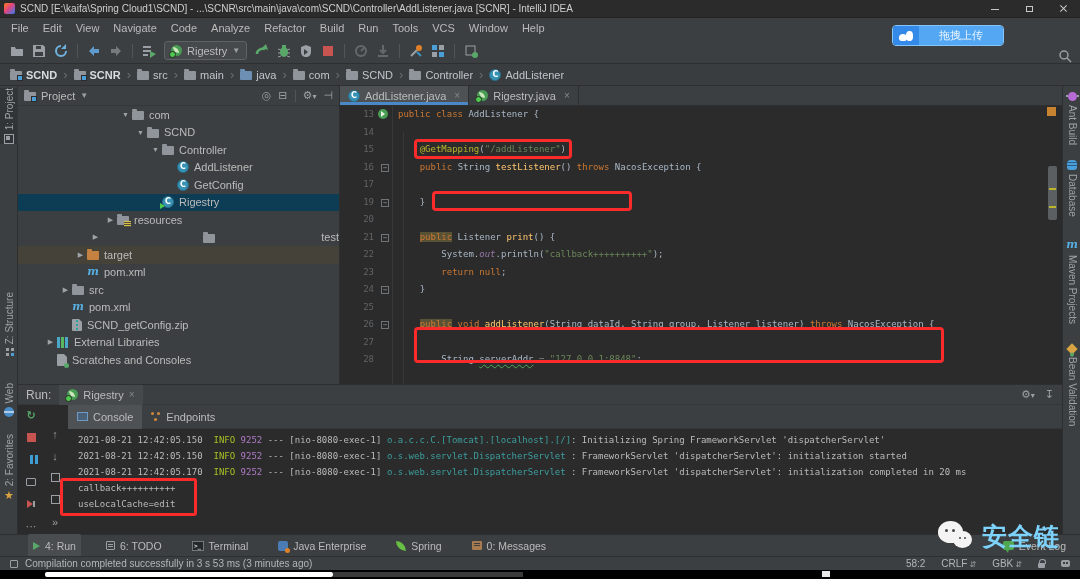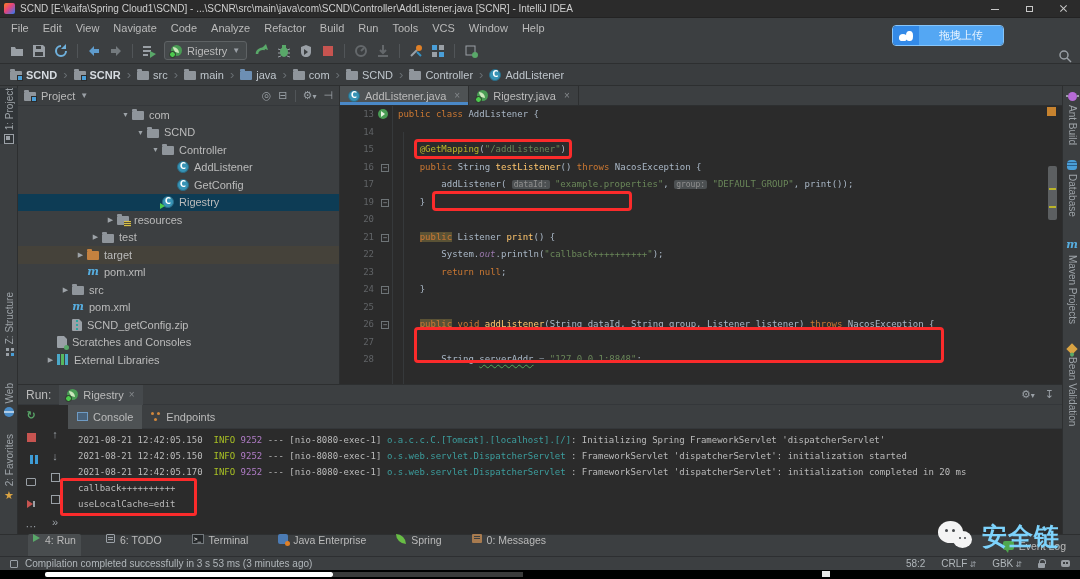--- a/index.html
+++ b/index.html
@@ -142,21 +142,21 @@
   .ti-endpoints::before{content:"";position:absolute;width:3px;height:3px;background:#d2883c;border-radius:50%;left:0;top:0;box-shadow:6px 0 0 #d2883c,3px 6px 0 #d2883c}
   .console{position:absolute;left:50px;top:44px;right:0;bottom:0;padding:6px 0 0 10px;overflow:hidden}
   .log-line{height:16px;line-height:16px;white-space:pre;font:9px "DejaVu Sans Mono",monospace;color:#bbb}
   .L-t{color:#bbbbbb}.L-lv{color:#a8c023}.L-pid{color:#b07cc6}.L-d{color:#bbbbbb}.L-th{color:#bbbbbb}
   .L-lg{color:#3c9e9e;display:inline-block;width:184px}
   .L-m{color:#bbbbbb}
   .console-redbox{position:absolute;left:42px;top:93px;width:137px;height:38px;border:3px solid #fb2b2b;border-radius:3px;pointer-events:none;z-index:5}
 
   
   .bottombar{position:absolute;left:0;right:0;top:534px;height:22px;background:#3c3f41;border-top:1px solid #2d2f30;display:flex;align-items:center;padding-left:28px;gap:20px}
-  .bb-item{display:flex;align-items:flex-start;gap:5px;font-size:10.5px;color:#bbb;height:24px;padding:0 5px;border-radius:2px}
+  .bb-item{display:flex;align-items:center;gap:5px;font-size:10.5px;color:#bbb;height:24px;padding:0 5px;border-radius:2px}
   .bb-item.active{background:#494d4f}
   .bi{flex:none;display:inline-block;position:relative}
   .bi-run{width:0;height:0;border-left:7px solid #59a869;border-top:4px solid transparent;border-bottom:4px solid transparent}
   .bi-todo{width:9px;height:9px;border:1px solid #9aa0a6;border-radius:1px}
   .bi-todo::before{content:"";position:absolute;left:1px;top:2px;width:5px;height:1px;background:#9aa0a6;box-shadow:0 2px 0 #9aa0a6}
   .bi-terminal{width:12px;height:10px;background:#25282a;border:1px solid #72787c;color:#d8d8d8;font:bold 6px "DejaVu Sans Mono",monospace;text-align:center;line-height:8px}
   .bi-terminal::before{content:">_"}
   .bi-jee{width:10px;height:10px;background:#4b7bb4;border-radius:2px}
   .bi-jee::before{content:"";position:absolute;right:-2px;bottom:-2px;width:5px;height:5px;background:#e08027;border-radius:50%}
   .bi-spring{width:10px;height:10px;background:#68bd45;border-radius:0 100% 0 100%}
@@ -491,21 +491,21 @@
         <div class="tree-row sel" style="padding-left: 131px;">
           <span class="tri"></span>
           <span class="ic ic-class-run"></span>
           <span class="tlabel">Rigestry</span>
         </div>
         <div class="tree-row" style="padding-left: 86px;">
           <span class="tri">▶</span>
           <span class="ic ic-resources"></span>
           <span class="tlabel">resources</span>
         </div>
-        <div class="tree-row" style="padding-left: 71px;">
+        <div class="tree-row" style="padding-left: 71px; justify-content: space-between;">
           <span class="tri">▶</span>
           <span class="ic ic-folder"></span>
           <span class="tlabel">test</span>
         </div>
         <div class="tree-row hov" style="padding-left: 56px;">
           <span class="tri">▶</span>
           <span class="ic ic-folder-target"></span>
           <span class="tlabel">target</span>
         </div>
         <div class="tree-row" style="padding-left: 56px;">
@@ -522,28 +522,28 @@
           <span class="tri"></span>
           <span class="ic ic-maven"></span>
           <span class="tlabel">pom.xml</span>
         </div>
         <div class="tree-row" style="padding-left: 41px;">
           <span class="tri"></span>
           <span class="ic ic-zip"></span>
           <span class="tlabel">SCND_getConfig.zip</span>
         </div>
         <div class="tree-row" style="padding-left: 26px;">
+          <span class="tri">▶</span>
+          <span class="ic ic-library"></span>
+          <span class="tlabel">External Libraries</span>
+        </div>
+        <div class="tree-row" style="padding-left: 26px;">
           <span class="tri"></span>
           <span class="ic ic-scratches"></span>
           <span class="tlabel">Scratches and Consoles</span>
-        </div>
-        <div class="tree-row" style="padding-left: 26px;">
-          <span class="tri">▶</span>
-          <span class="ic ic-library"></span>
-          <span class="tlabel">External Libraries</span>
         </div>
       </div>
   </div>
 
   <div class="editor">
     <div class="etabs" id="etabs">
         <div class="etab active">
           <span class="ic ic-class"></span>
           <span>AddListener.java</span>
           <span class="x">×</span>
@@ -561,21 +561,21 @@
       <div class="redbox" id="box18"></div>
       <div class="redbox" id="box26"></div>
       <div class="sbar-mark-o"></div>
       <div class="sbar-thumb"></div>
       <div class="sbar-y1"></div>
       <div class="sbar-y2"></div>
     <div class="code-line"><span class="lnum">13</span><span class="grun"></span><span class="ltext"><span class="c-kw">public class </span><span class="c-pl">AddListener </span><span class="c-pl">{</span></span></div>
         <div class="code-line"><span class="lnum">14</span><span class="ltext"></span></div>
         <div class="code-line"><span class="lnum">15</span><span class="ltext"><span class="c-pl">    </span><span class="c-an">@GetMapping</span><span class="c-pl">(</span><span class="c-st">"/addListener"</span><span class="c-pl">)</span></span></div>
         <div class="code-line"><span class="lnum">16</span><span class="gfold">−</span><span class="ltext"><span class="c-pl">    </span><span class="c-kw">public </span><span class="c-pl">String </span><span class="c-me">testListener</span><span class="c-pl">() </span><span class="c-kw">throws </span><span class="c-pl">NacosException {</span></span></div>
-        <div class="code-line"><span class="lnum">17</span><span class="ltext"><span class="c-pl">        addListener( </span><span class="c-hi">dataId:</span><span class="c-st"> "example.properties"</span><span class="c-pl">, </span><span class="c-hi">group:</span><span class="c-st"> "DEFAULT_GROUP"</span><span class="c-pl">, print());</span></span></div>
+        <div class="code-line"><span class="lnum">17</span></div>
         <div class="code-line"><span class="lnum">19</span><span class="gfold">−</span><span class="ltext"><span class="c-pl">    }</span></span></div>
         <div class="code-line"><span class="lnum">20</span><span class="ltext"></span></div>
         <div class="code-line"><span class="lnum">21</span><span class="gfold">−</span><span class="ltext"><span class="c-pl">    </span><span class="c-hl">public</span><span class="c-pl"> Listener </span><span class="c-me">print</span><span class="c-pl">() {</span></span></div>
         <div class="code-line"><span class="lnum">22</span><span class="ltext"><span class="c-pl">        System.</span><span class="c-fd">out</span><span class="c-pl">.println(</span><span class="c-st">"callback++++++++++"</span><span class="c-pl">);</span></span></div>
         <div class="code-line"><span class="lnum">23</span><span class="ltext"><span class="c-pl">        </span><span class="c-kw">return null</span><span class="c-pl">;</span></span></div>
         <div class="code-line"><span class="lnum">24</span><span class="gfold">−</span><span class="ltext"><span class="c-pl">    }</span></span></div>
         <div class="code-line"><span class="lnum">25</span><span class="ltext"></span></div>
         <div class="code-line"><span class="lnum">26</span><span class="gfold">−</span><span class="ltext"><span class="c-pl">    </span><span class="c-hl">public</span><span class="c-kw"> void </span><span class="c-me">addListener</span><span class="c-pl">(String </span><span class="c-ul">dataId</span><span class="c-pl">, String </span><span class="c-ul">group</span><span class="c-pl">, Listener </span><span class="c-ul">listener</span><span class="c-pl">) </span><span class="c-kw">throws </span><span class="c-pl">NacosException {</span></span></div>
         <div class="code-line"><span class="lnum">27</span><span class="ltext"></span></div>
         <div class="code-line"><span class="lnum">28</span><span class="ltext"><span class="c-pl">        String </span><span class="c-gu">serverAddr</span><span class="c-pl"> = </span><span class="c-st">"127.0.0.1:8848"</span><span class="c-pl">;</span></span></div>

